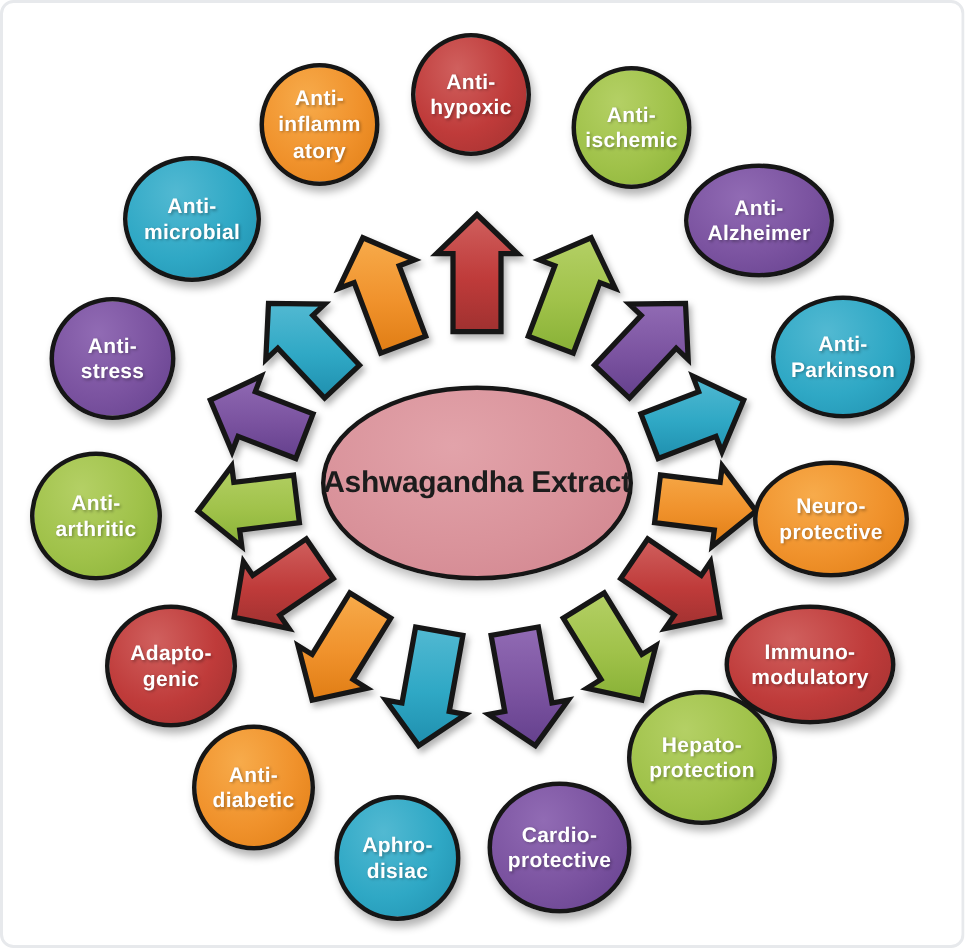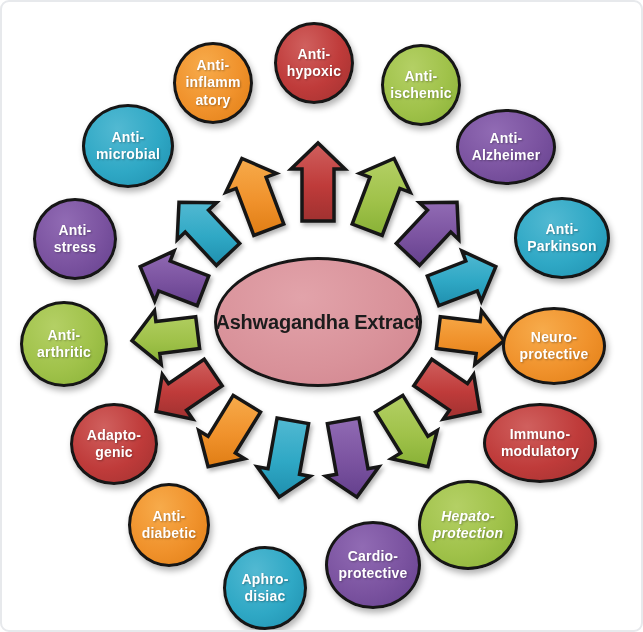--- a/index.html
+++ b/index.html
@@ -126,29 +126,29 @@
 Parkinson</span>
       </div>
       <div class="node" style="left: 500px; top: 305px; width: 104px; height: 78px; background: radial-gradient(at 38% 28%, rgb(247, 171, 75) 0%, rgb(240, 146, 44) 55%, rgb(224, 125, 20) 100%);">
         <span class="node-label">Neuro-
 protective</span>
       </div>
       <div class="node" style="left: 481px; top: 401px; width: 114px; height: 80px; background: radial-gradient(at 38% 28%, rgb(208, 96, 94) 0%, rgb(191, 59, 58) 55%, rgb(160, 49, 48) 100%);">
         <span class="node-label">Immuno-
 modulatory</span>
       </div>
-      <div class="node" style="left: 416px; top: 478px; width: 100px; height: 90px; background: radial-gradient(at 38% 28%, rgb(180, 208, 101) 0%, rgb(160, 194, 74) 55%, rgb(136, 177, 54) 100%); font-style: italic;">
+      <div class="node" style="left: 416px; top: 458px; width: 100px; height: 90px; background: radial-gradient(at 38% 28%, rgb(180, 208, 101) 0%, rgb(160, 194, 74) 55%, rgb(136, 177, 54) 100%);">
         <span class="node-label">Hepato-
 protection</span>
       </div>
       <div class="node" style="left: 323px; top: 519px; width: 96px; height: 88px; background: radial-gradient(at 38% 28%, rgb(145, 107, 180) 0%, rgb(123, 83, 160) 55%, rgb(100, 64, 141) 100%);">
         <span class="node-label">Cardio-
 protective</span>
       </div>
-      <div class="node" style="left: 221px; top: 544px; width: 84px; height: 84px; background: radial-gradient(at 38% 28%, rgb(82, 185, 210) 0%, rgb(47, 168, 197) 55%, rgb(31, 143, 174) 100%);">
+      <div class="node" style="left: 221px; top: 528px; width: 84px; height: 84px; background: radial-gradient(at 38% 28%, rgb(82, 185, 210) 0%, rgb(47, 168, 197) 55%, rgb(31, 143, 174) 100%);">
         <span class="node-label">Aphro-
 disiac</span>
       </div>
       <div class="node" style="left: 126px; top: 481px; width: 82px; height: 84px; background: radial-gradient(at 38% 28%, rgb(247, 171, 75) 0%, rgb(240, 146, 44) 55%, rgb(224, 125, 20) 100%);">
         <span class="node-label">Anti-
 diabetic</span>
       </div>
       <div class="node" style="left: 68px; top: 401px; width: 88px; height: 82px; background: radial-gradient(at 38% 28%, rgb(208, 96, 94) 0%, rgb(191, 59, 58) 55%, rgb(160, 49, 48) 100%);">
         <span class="node-label">Adapto-
 genic</span>

